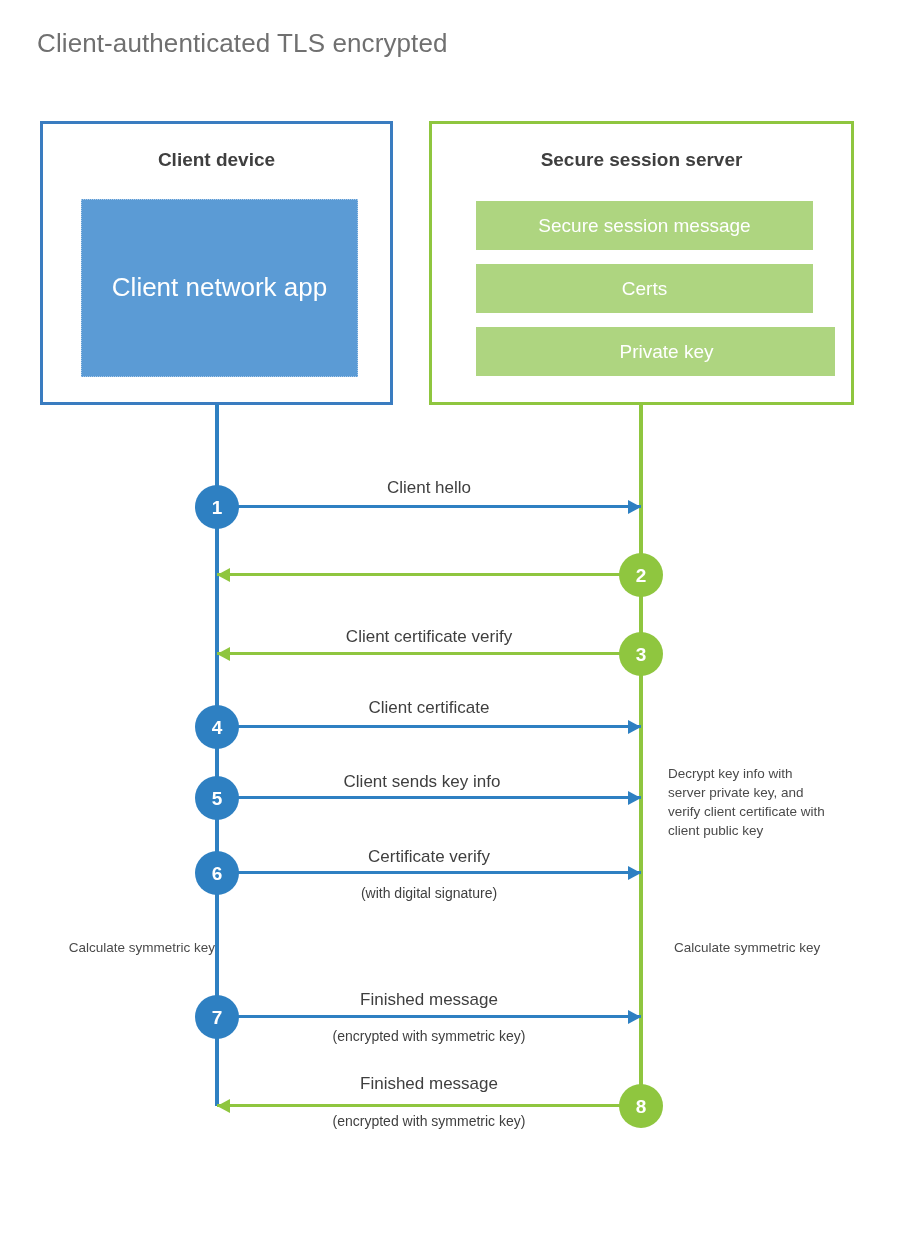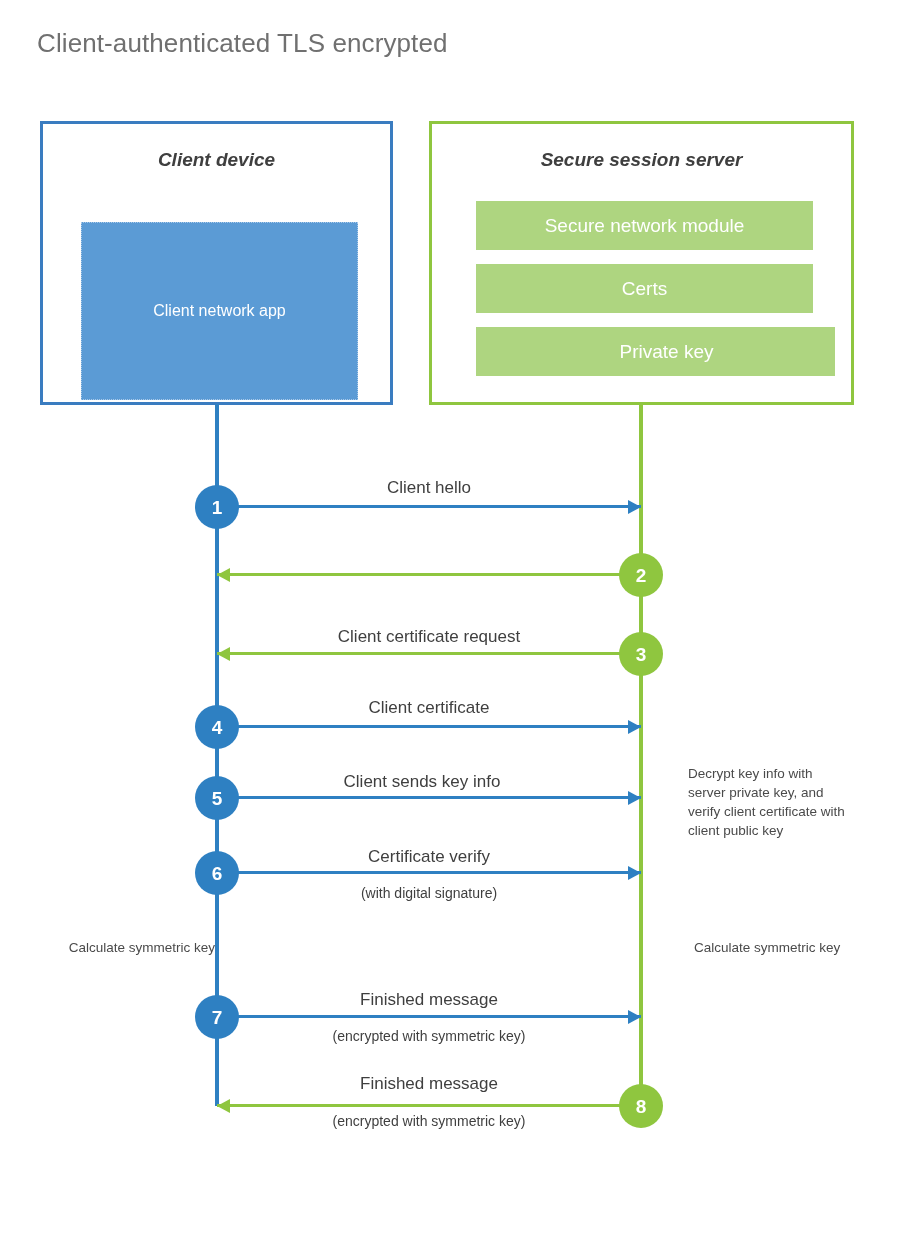--- a/index.html
+++ b/index.html
@@ -54,43 +54,41 @@
   }
   .party-title {
     position: absolute;
     left: 0;
     right: 0;
     top: 25px;
     text-align: center;
     font-size: 19px;
     font-weight: bold;
     color: #3f3f3f;
-    font-style: italic;
   }
 
   
   #client-app {
     position: absolute;
     left: 38px;
     top: 75px;
     width: 277px;
     height: 178px;
     background: #5b9bd5;
     border: 1px dotted #a9c9e8;
     box-sizing: border-box;
     display: flex;
     align-items: center;
     justify-content: center;
     text-align: center;
     color: #ffffff;
-    font-size: 16px;
+    font-size: 26px;
     line-height: 1.35;
     padding: 0 12px;
     box-sizing: border-box;
-    margin-top: 23px;
   }
 
   
   .server-bar {
     position: absolute;
     left: 44px;
     width: 337px;
     height: 49px;
     background: #aed580;
     display: flex;
@@ -188,58 +186,58 @@
   }
 
   
   .side-note {
     position: absolute;
     font-size: 13.5px;
     line-height: 1.42;
     color: #4a4a4a;
   }
   .side-note.right-align { text-align: right; }
-  .side-note.left-align { text-align: left; margin-left: 20px; }
+  .side-note.left-align { text-align: left; }
 </style>
 </head>
 <body>
 
 <div id="canvas">
 
   <div id="page-title">Client-authenticated TLS encrypted</div>
 
   <div class="party-box" id="client-box">
     <div class="party-title">Client device</div>
     <div id="client-app">Client network app</div>
   </div>
 
   <div class="party-box" id="server-box">
     <div class="party-title">Secure session server</div>
-    <div class="server-bar" id="server-bar-0">Secure network module</div>
+    <div class="server-bar" id="server-bar-0">Secure session message</div>
     <div class="server-bar" id="server-bar-1">Certs</div>
     <div class="server-bar" id="server-bar-2">Private key</div>
   </div>
 
   <div class="lifeline" id="client-lifeline"></div>
   <div class="lifeline" id="server-lifeline"></div>
 
   <div class="msg-label" style="left:217px; top:478px; width:424px;">Client hello</div>
   <div class="arrow to-right blue" style="left:217px; top:500px; width:424px;">
     <div class="shaft"></div>
     <div class="head"></div>
   </div>
   <div class="step-circle blue" style="left:195px; top:485px;">1</div>
 
   <div class="arrow to-left green" style="left:217px; top:568px; width:424px;">
     <div class="shaft"></div>
     <div class="head"></div>
   </div>
   <div class="step-circle green" style="left:619px; top:553px;">2</div>
 
-  <div class="msg-label" style="left:217px; top:627px; width:424px;">Client certificate request</div>
+  <div class="msg-label" style="left:217px; top:627px; width:424px;">Client certificate verify</div>
   <div class="arrow to-left green" style="left:217px; top:647px; width:424px;">
     <div class="shaft"></div>
     <div class="head"></div>
   </div>
   <div class="step-circle green" style="left:619px; top:632px;">3</div>
 
   <div class="msg-label" style="left:217px; top:698px; width:424px;">Client certificate</div>
   <div class="arrow to-right blue" style="left:217px; top:720px; width:424px;">
     <div class="shaft"></div>
     <div class="head"></div>

